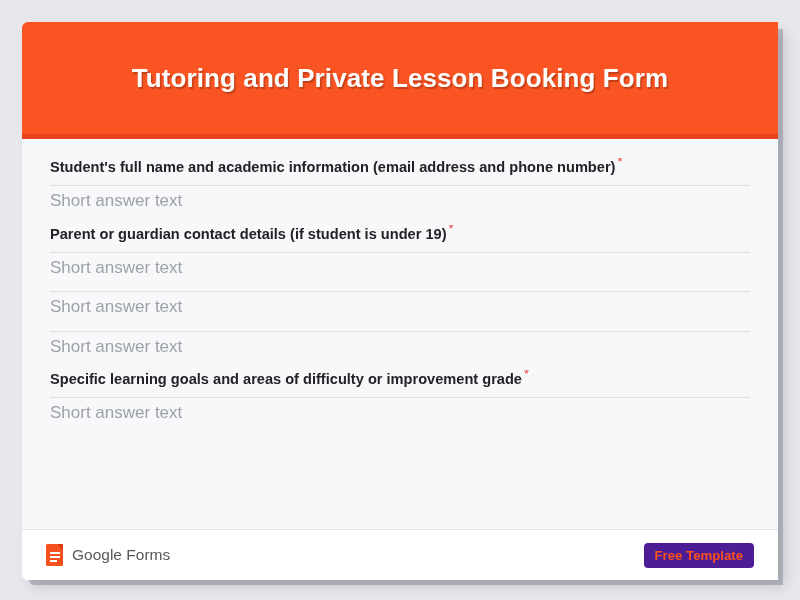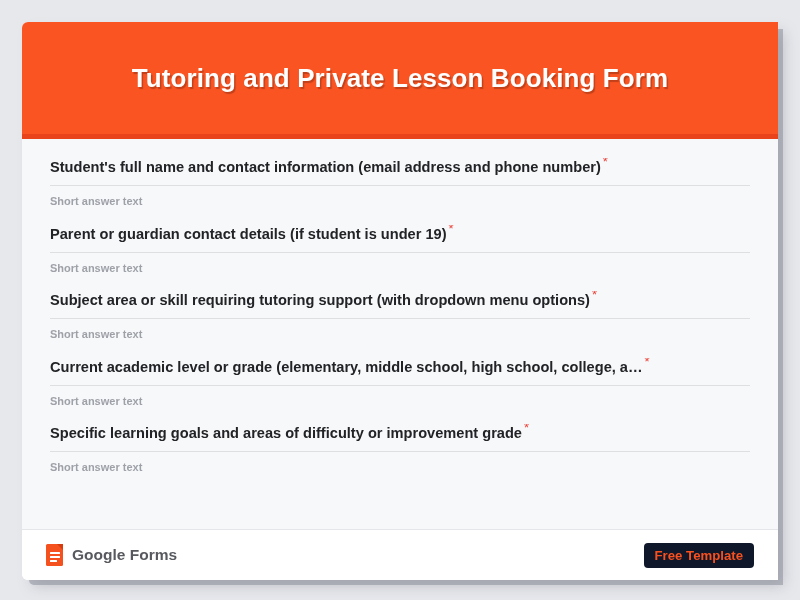--- a/index.html
+++ b/index.html
@@ -79,42 +79,40 @@
     vertical-align: super;
     line-height: 0;
     margin-left: 2px;
   }
   .answer-rule {
     height: 1px;
     background: #dddfe3;
     width: 700px;
   }
   .answer-placeholder {
-    font-size: 11px;
+    font-size: 17px;
     color: #9ea1a8;
     padding-top: 7px;
     line-height: 16px;
-    font-weight: bold;
   }
 
   
   #form-footer {
     flex: 0 0 auto;
     height: 50px;
     background: #ffffff;
     display: flex;
     align-items: center;
     padding: 0 24px 0 24px;
     box-sizing: border-box;
   }
   #forms-brand {
     display: flex;
     align-items: center;
     gap: 9px;
-    font-weight: bold;
   }
   #forms-logo-icon {
     position: relative;
     width: 17px;
     height: 22px;
     flex: 0 0 auto;
   }
   #forms-logo-icon .sheet {
     position: absolute;
     inset: 0;
@@ -141,21 +139,21 @@
   #forms-logo-icon .ln1 { top: 8px; }
   #forms-logo-icon .ln2 { top: 12px; }
   #forms-logo-icon .ln3 { top: 16px; width: 7px; }
   #forms-brand-label {
     font-size: 15.5px;
     color: #57595e;
     line-height: 18px;
   }
   #footer-spacer { flex: 1 1 auto; }
   #free-template-badge {
-    background: #0f172a;
+    background: #4c1d95;
     color: #f8501e;
     font-size: 13.2px;
     font-weight: bold;
     padding: 5px 11px;
     border-radius: 4px;
     line-height: 15px;
     white-space: nowrap;
   }
 </style>
 </head>
@@ -163,39 +161,37 @@
 
 <div id="form-card">
 
   <div id="form-header">
     <div id="form-title">Tutoring and Private Lesson Booking Form</div>
   </div>
 
   <div id="form-body">
 
     <div class="question-block">
-      <div class="question-label"><span>Student's full name and contact information (email address and phone number)</span><span class="required-star">*</span></div>
+      <div class="question-label"><span>Student's full name and academic information (email address and phone number)</span><span class="required-star">*</span></div>
       <div class="answer-rule"></div>
       <div class="answer-placeholder">Short answer text</div>
     </div>
 
     <div class="question-block">
       <div class="question-label"><span>Parent or guardian contact details (if student is under 19)</span><span class="required-star">*</span></div>
       <div class="answer-rule"></div>
       <div class="answer-placeholder">Short answer text</div>
     </div>
 
     <div class="question-block">
-      <div class="question-label"><span>Subject area or skill requiring tutoring support (with dropdown menu options)</span><span class="required-star">*</span></div>
-      <div class="answer-rule"></div>
-      <div class="answer-placeholder">Short answer text</div>
-    </div>
-
-    <div class="question-block">
-      <div class="question-label"><span>Current academic level or grade (elementary, middle school, high school, college, a…</span><span class="required-star">*</span></div>
+      <div class="answer-rule"></div>
+      <div class="answer-placeholder">Short answer text</div>
+    </div>
+
+    <div class="question-block">
       <div class="answer-rule"></div>
       <div class="answer-placeholder">Short answer text</div>
     </div>
 
     <div class="question-block">
       <div class="question-label"><span>Specific learning goals and areas of difficulty or improvement grade</span><span class="required-star">*</span></div>
       <div class="answer-rule"></div>
       <div class="answer-placeholder">Short answer text</div>
     </div>
 

